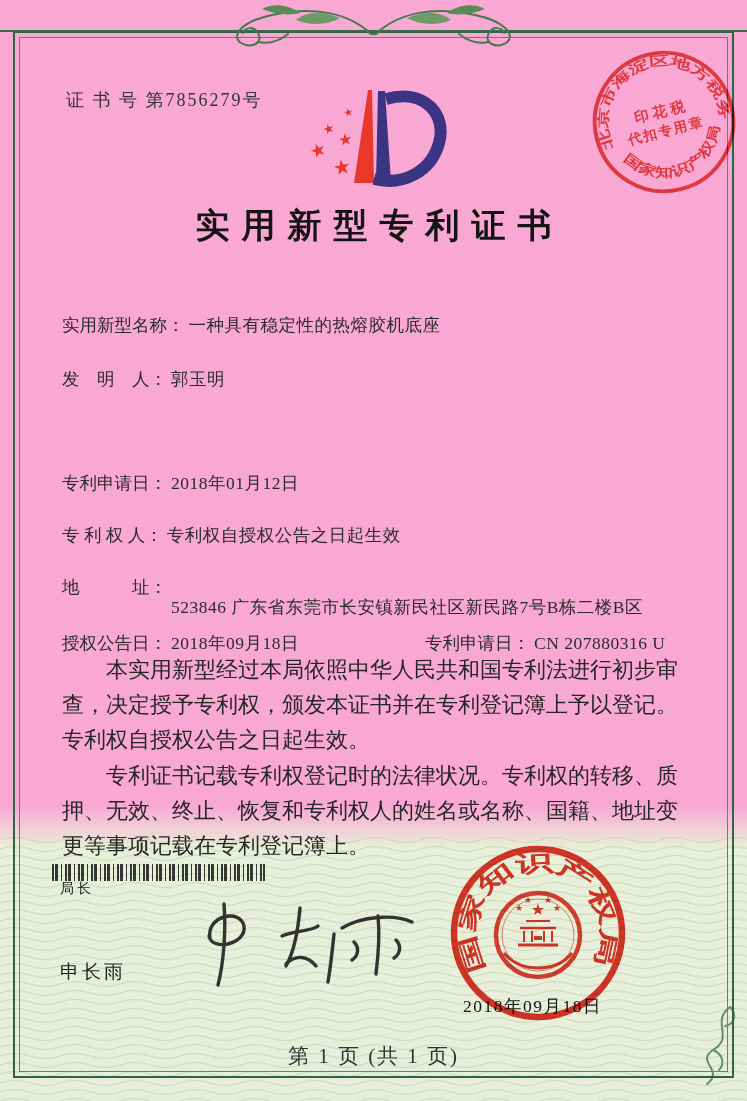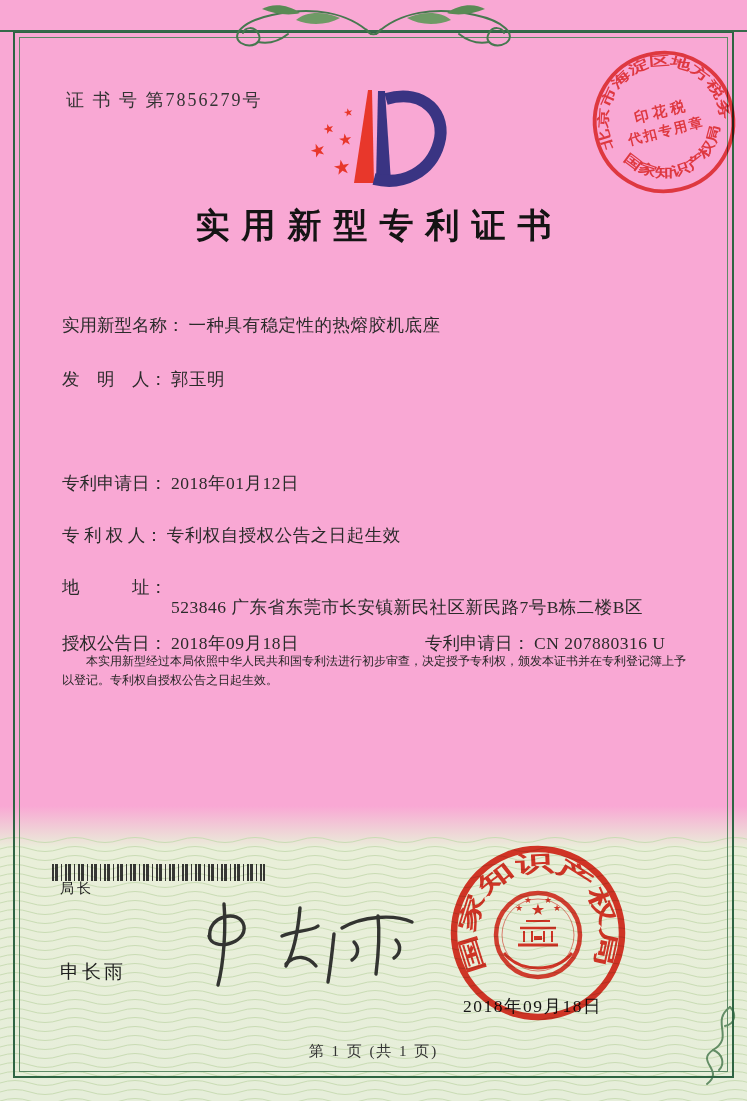--- a/index.html
+++ b/index.html
@@ -20,31 +20,31 @@
          letter-spacing:12px;text-indent:12px;color:#141414;z-index:2;}
   .f-row{position:absolute;left:62px;width:632px;display:flex;align-items:flex-start;
          font-size:17.5px;color:#2b2b2b;z-index:2;line-height:1.45;}
   .f-label{white-space:pre;flex:0 0 auto;margin-right:4px;}
   .f-value{letter-spacing:.5px;}
   .row0{top:313px}.row1{top:367px}.row2{top:419px}.row3{top:471px}.row4{top:523px}
   .row5{top:575px}.row5 .f-value{width:548px;margin-top:20px;}
   .row6{top:631px;position:absolute;text-align:right;}
   .grant-pair{position:absolute;left:363px;top:0;display:flex;white-space:nowrap;}
   .paras{position:absolute;left:62px;top:652px;width:628px;z-index:2;}
-  .paras p{margin:0;text-indent:2em;font-size:12px;line-height:1.6;color:#262626;}
+  .paras p{margin:0;text-indent:2em;font-size:22px;line-height:1.6;color:#262626;}
   .barcode{position:absolute;left:52px;top:864px;width:213px;height:17px;z-index:2;opacity:.88;
            background:repeating-linear-gradient(90deg,#1d1d1d 0 2px,transparent 2px 3px,#1d1d1d 3px 6px,transparent 6px 9px,#1d1d1d 9px 10px,transparent 10px 13px);}
   .director-label{position:absolute;left:60px;top:880px;font-size:14px;letter-spacing:3px;color:#1e1e1e;z-index:2;}
   .director-name{position:absolute;left:60px;top:959px;font-size:19px;letter-spacing:3px;color:#1e1e1e;z-index:2;}
   .signature{position:absolute;left:182px;top:886px;z-index:2;}
   .seal{position:absolute;left:448px;top:843px;z-index:5;mix-blend-mode:multiply;}
   .seal-date{position:absolute;left:463px;top:994px;font-size:17.5px;letter-spacing:1.5px;color:#161616;z-index:4;}
   .tax-stamp{position:absolute;left:586px;top:44px;z-index:5;mix-blend-mode:multiply;}
   .logo{position:absolute;left:283px;top:85px;z-index:2;}
-  .footer{position:absolute;left:0;right:0;top:1042px;text-align:center;font-size:15px;color:#333;z-index:2;letter-spacing:2px;}
+  .footer{position:absolute;left:0;right:0;top:1042px;text-align:center;font-size:21px;color:#333;z-index:2;letter-spacing:2px;}
   .corner-flourish{position:absolute;right:2px;top:1002px;z-index:2;opacity:.85;}
 </style>
 </head>
 <body>
 
 <div class="page">
 
   <div class="band">
     <svg id="waves-svg" width="747" height="270">
       <defs>
@@ -164,20 +164,21 @@
     <span class="f-label">授权公告日：</span>
     <span class="f-value">2018年09月18日</span>
     <span class="grant-pair">
       <span class="f-label">专利申请日：</span>
       <span class="f-value">CN 207880316 U</span>
     </span>
   </div>
 
   <div class="paras">
     <p>本实用新型经过本局依照中华人民共和国专利法进行初步审查，决定授予专利权，颁发本证书并在专利登记簿上予以登记。专利权自授权公告之日起生效。</p>
+    <p>专利证书记载专利权登记时的法律状况。专利权的转移、质押、无效、终止、恢复和专利权人的姓名或名称、国籍、地址变更等事项记载在专利登记簿上。</p>
   </div>
 
   <div class="barcode"></div>
 
   <div class="director-label">局长</div>
   <div class="director-name">申长雨</div>
 
   <svg class="signature" width="245" height="105" viewBox="0 0 245 105">
     <g fill="none" stroke="#1b1b1b" stroke-width="3.4" stroke-linecap="round" opacity="0.88">
       <path d="M42,18 C44,42 42,76 36,99"></path>

